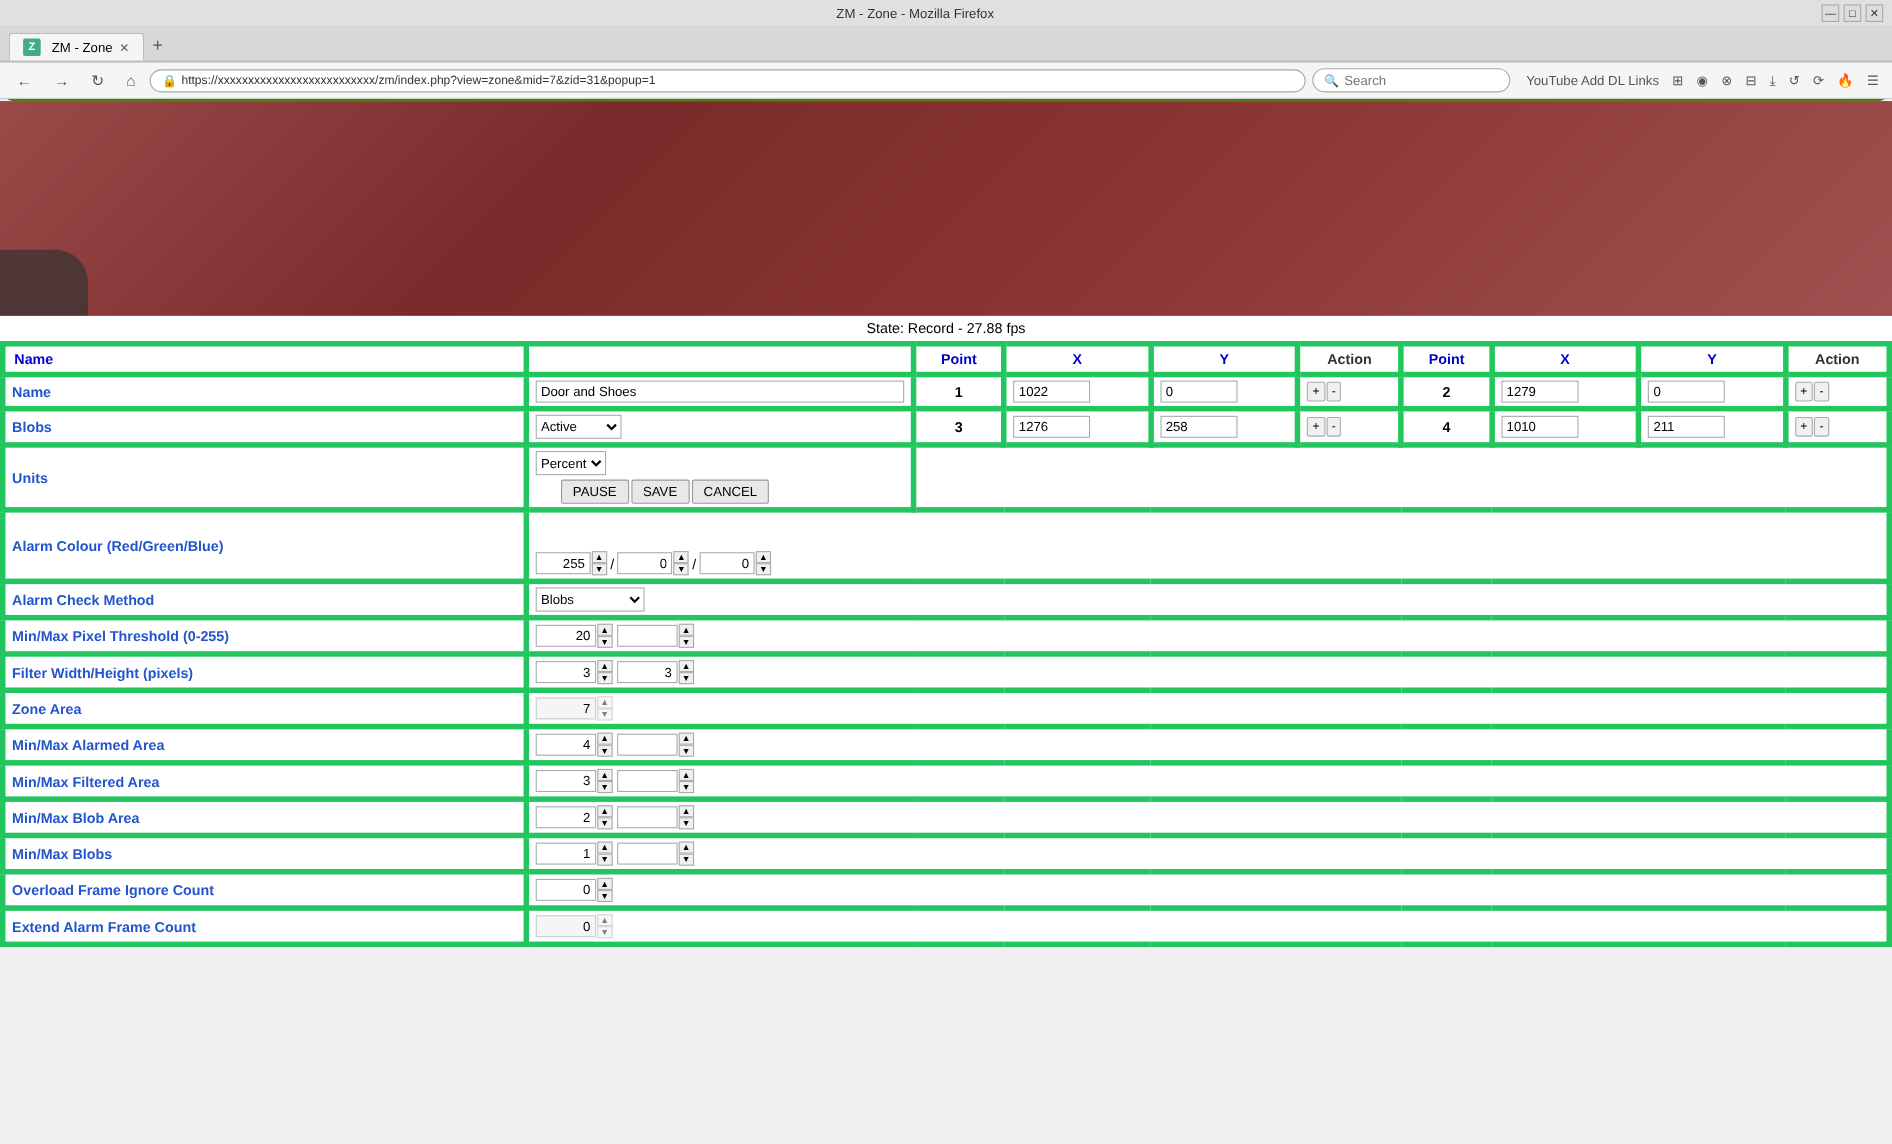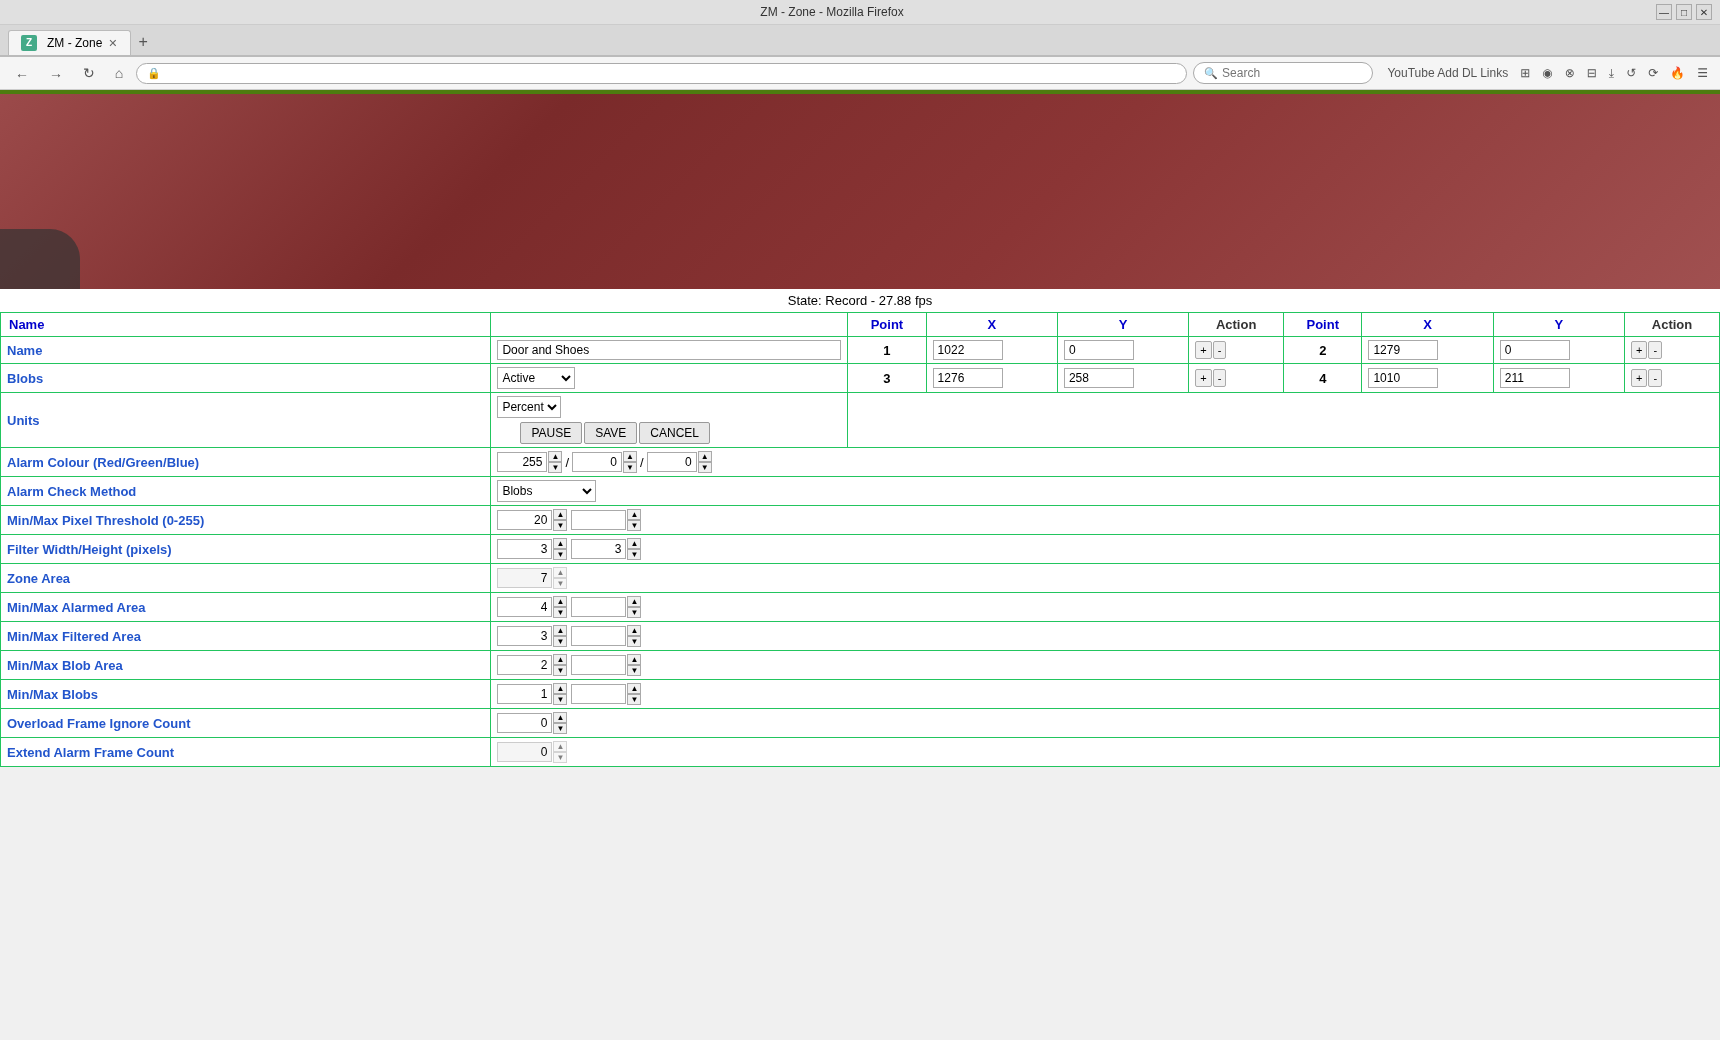--- a/index.html
+++ b/index.html
@@ -1,19 +1,19 @@
 <!DOCTYPE html>
 <html><head>
   <meta charset="utf-8">
   <style>
     * { box-sizing: border-box; margin: 0; padding: 0; }
     body { font-family: Arial, sans-serif; font-size: 13px; background: #f0f0f0; overflow-x: hidden; }
 
     
-    .browser-chrome { background: #e8e8e8; border-bottom: 4px solid #4d7c0f; }
+    .browser-chrome { background: #e8e8e8; border-bottom: 2px solid #4d7c0f; border-radius: 14px; }
     .title-bar { background: #e0e0e0; padding: 4px 8px; font-size: 12px; color: #333; text-align: center; border-bottom: 1px solid #ccc; display: flex; align-items: center; justify-content: space-between; }
     .title-bar-title { flex: 1; text-align: center; }
     .title-bar-controls { display: flex; gap: 4px; }
     .title-bar-btn { width: 16px; height: 16px; border: 1px solid #aaa; background: #ddd; font-size: 10px; cursor: pointer; display: flex; align-items: center; justify-content: center; }
 
     .tab-bar { background: #d8d8d8; display: flex; align-items: flex-end; padding: 4px 8px 0; border-bottom: 2px solid #bbb; }
     .tab { background: #f5f5f5; border: 1px solid #bbb; border-bottom: none; padding: 4px 12px; font-size: 12px; display: flex; align-items: center; gap: 6px; cursor: pointer; border-radius: 3px 3px 0 0; }
     .tab-close { color: #666; font-size: 11px; cursor: pointer; }
     .tab-new { background: none; border: none; padding: 4px 8px; font-size: 16px; cursor: pointer; color: #555; }
 
@@ -33,21 +33,21 @@
     .camera-preview { width: 100%; height: 195px; background: #8b3a3a; position: relative; overflow: hidden; }
     .camera-overlay { position: absolute; top: 0; left: 0; right: 0; bottom: 0; background: linear-gradient(135deg, #9b4a4a 0%, #7a2a2a 30%, #8b3535 60%, #a05050 100%); }
     .camera-dark-corner { position: absolute; bottom: 0; left: 0; width: 80px; height: 60px; background: #333; opacity: 0.7; border-radius: 0 30px 0 0; }
 
     .state-bar { text-align: center; padding: 4px; font-size: 13px; color: #000000; background: white; }
 
     
     .form-container { padding: 0; }
 
     .main-table { width: 100%; border-collapse: collapse; border: 1px solid #999; }
-    .main-table td, .main-table th { border: 1px solid #22c55e; padding: 3px 6px; vertical-align: middle; }
+    .main-table td, .main-table th { border: 5px solid #22c55e; padding: 3px 6px; vertical-align: middle; }
 
     .header-row th { background: white; font-weight: bold; color: #333; font-size: 13px; text-align: left; padding: 4px 8px; }
     .header-row th.center { text-align: center; }
     .header-row th.blue-text { color: #0000cc; }
 
     .label-cell { background: white; font-weight: bold; color: #2255cc; font-size: 13px; padding: 5px 8px; width: 310px; }
     .value-cell { padding: 3px; background: white; }
 
     .text-input { border: 1px solid #aaa; padding: 2px 4px; font-size: 12px; width: 100%; }
     
@@ -57,21 +57,21 @@
     .spinner-input input { border: 1px solid #aaa; padding: 2px 4px; font-size: 12px; width: 60px; text-align: right; }
     .spinner-arrows { display: flex; flex-direction: column; margin-left: 1px; }
     .spinner-arrow { width: 14px; height: 11px; border: 1px solid #aaa; background: #f0f0f0; font-size: 8px; cursor: pointer; display: flex; align-items: center; justify-content: center; line-height: 1; }
 
     .btn-action { border: 1px solid #aaa; background: #f0f0f0; padding: 2px 4px; font-size: 11px; cursor: pointer; border-radius: 2px; }
 
     .point-actions { display: flex; gap: 1px; }
 
     .point-cell { text-align: center; background: white; font-weight: bold; }
 
-    .color-inputs { display: flex; align-items: center; gap: 3px; }
+    .color-inputs { display: flex; align-items: center; gap: 3px; margin-top: 32px; }
 
     .btn-row { display: flex; gap: 2px; margin-top: 2px; padding-left: 23px; }
     .btn-pause, .btn-save, .btn-cancel {
       border: 1px solid #999; background: #e8e8e8; padding: 3px 10px; font-size: 12px; cursor: pointer; border-radius: 2px;
     }
 
     
     .col-name { width: 310px; }
     .col-value { width: 200px; }
     .col-point { width: 40px; text-align: center; }
@@ -102,20 +102,21 @@
     </div>
     <button class="tab-new">+</button>
   </div>
   <div class="nav-bar">
     <button class="nav-btn">←</button>
     <button class="nav-btn">→</button>
     <button class="nav-btn">↻</button>
     <button class="nav-btn">⌂</button>
     <div class="address-bar">
       <span style="color:#888; font-size:11px;">🔒</span>
+      <input type="text" style="font-size: 11px; color: rgb(51, 51, 51);" value="https://xxxxxxxxxxxxxxxxxxxxxxxxxx/zm/index.php?view=zone&amp;mid=7&amp;zid=31&amp;popup=1">
     </div>
     <div class="search-bar">
       <span style="color:#888; font-size:11px;">🔍</span>
       <input type="text" placeholder="Search" style="">
     </div>
     <div class="nav-extensions">
       <span class="ext-btn">YouTube Add DL Links</span>
       <span class="ext-btn">⊞</span>
       <span class="ext-btn">◉</span>
       <span class="ext-btn">⊗</span>

